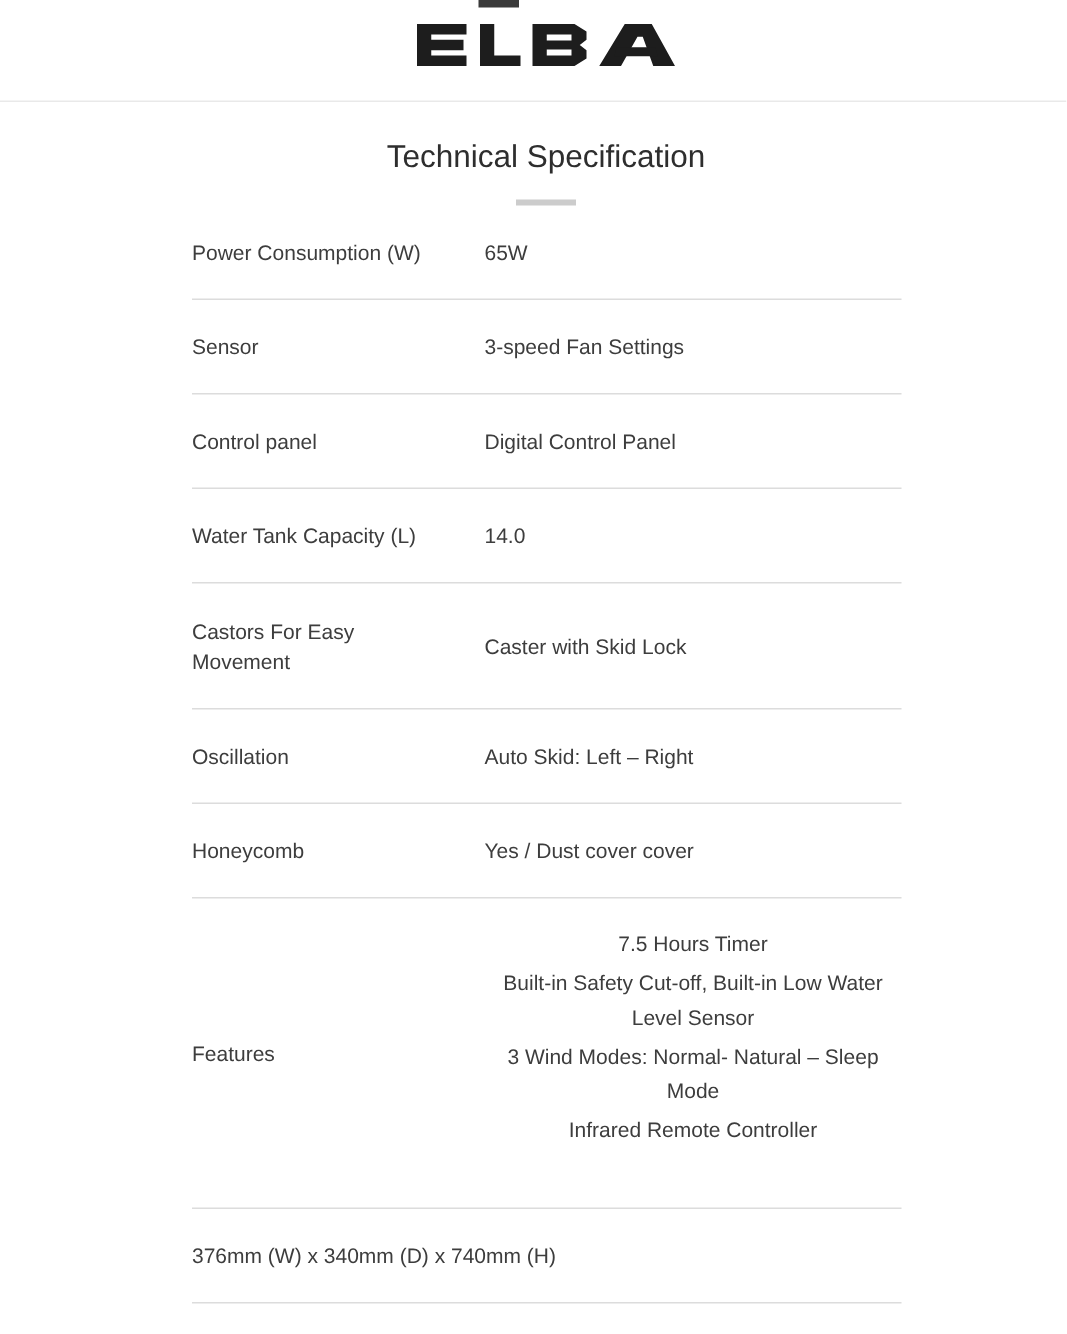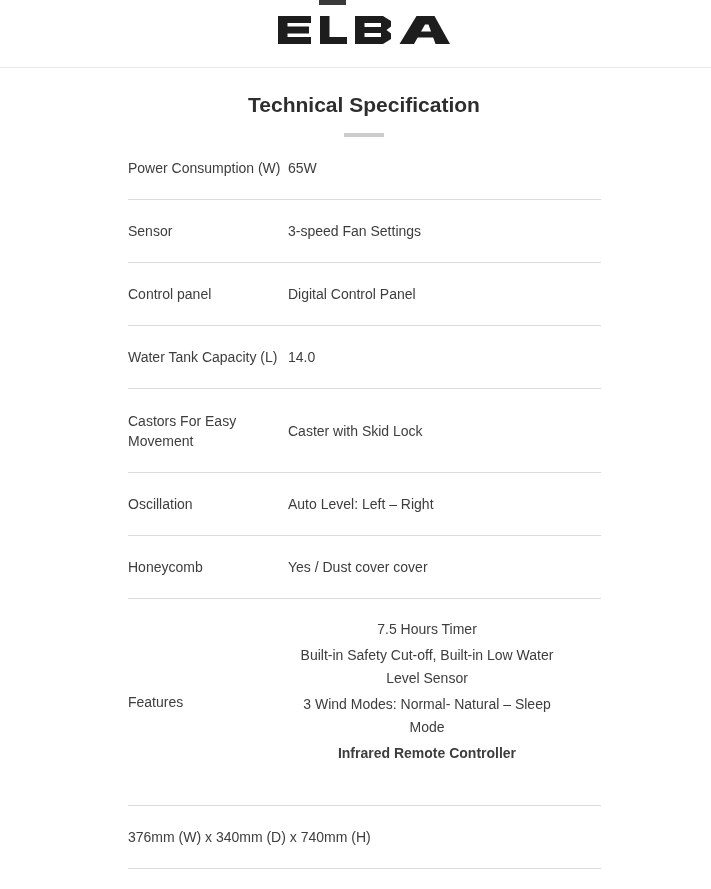--- a/index.html
+++ b/index.html
@@ -35,21 +35,21 @@
     display:inline-block;
     margin-top:16px;
     position:relative;
     left:8px;
   }
   .page-title{
     margin-top:26px;
     text-align:center;
     font-size:21px;
     line-height:22px;
-    font-weight:700;
+    font-weight:400;
     color:var(--c-title);
     padding-left:17px;
   }
   .title-underline{
     width:40px;
     height:4px;
     background:var(--c-underline);
     margin:17px auto 0;
     position:relative;
     left:8px;
@@ -62,36 +62,37 @@
     display:flex;
     align-items:center;
     min-height:63px;
     border-bottom:1px solid var(--c-divider);
     font-size:14px;
   }
   .spec-row.row-tall{min-height:84px;align-items:center;}
   .spec-row.row-features{min-height:207px;}
   .spec-label{
     width:160px;
+    margin-right:35px;
     flex-shrink:0;
     line-height:20px;
     color:var(--c-text);
   }
   .spec-value{
     width:278px;
     line-height:20px;
     color:var(--c-text);
   }
   .spec-value.multiline{margin-bottom:22px;}
   .spec-value.multiline p{
     line-height:23px;
     margin:0 0 3px 0;
     text-align:center;
   }
-  .spec-value.multiline p:last-child{margin-bottom:0;font-weight:bold;}
+  .spec-value.multiline p:last-child{margin-bottom:0;}
 </style>
 </head>
 <body>
 
 <div class="top-cut-mark"></div>
 
 <header class="brand-header">
   <span class="brand-logo" aria-label="ELBA">
     <svg width="172" height="28" viewBox="0 0 172 28" xmlns="http://www.w3.org/2000/svg">
       <g fill="#1d1d1d">
@@ -126,21 +127,21 @@
     <div class="spec-row">
       <div class="spec-label">Water Tank Capacity (L)</div>
       <div class="spec-value">14.0</div>
     </div>
     <div class="spec-row row-tall">
       <div class="spec-label">Castors For Easy Movement</div>
       <div class="spec-value">Caster with Skid Lock</div>
     </div>
     <div class="spec-row">
       <div class="spec-label">Oscillation</div>
-      <div class="spec-value">Auto Level: Left – Right</div>
+      <div class="spec-value">Auto Skid: Left – Right</div>
     </div>
     <div class="spec-row">
       <div class="spec-label">Honeycomb</div>
       <div class="spec-value">Yes / Dust cover cover</div>
     </div>
     <div class="spec-row row-features">
       <div class="spec-label">Features</div>
       <div class="spec-value multiline">
         <p>7.5 Hours Timer</p>
         <p>Built-in Safety Cut-off, Built-in Low Water Level Sensor</p>

